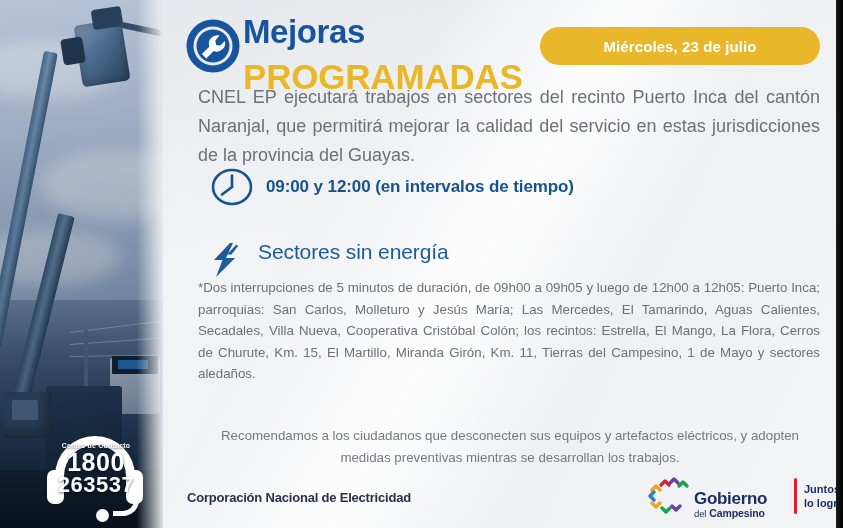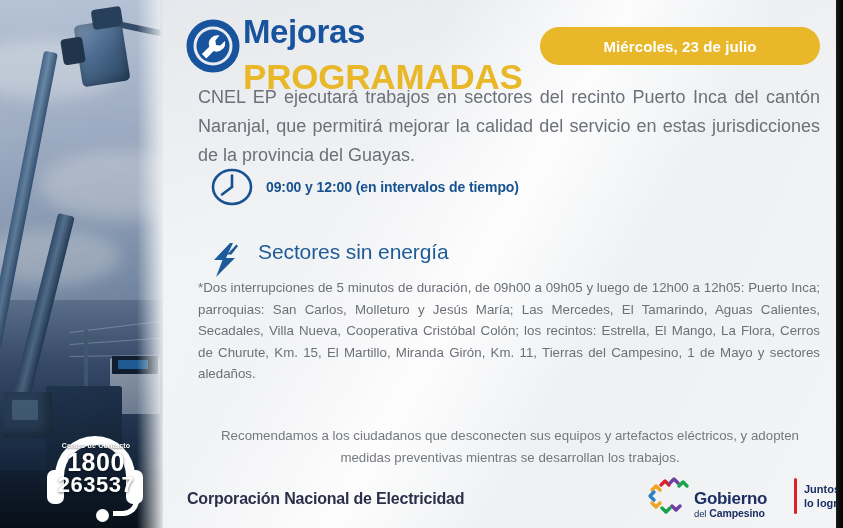--- a/index.html
+++ b/index.html
@@ -205,21 +205,21 @@
     position:absolute;left:198px;top:83px;width:622px;
     font-size:18px;line-height:1.62;color:#6d7078;
     text-align:justify;
   }
   .time-row{
     position:absolute;left:210px;top:167px;
     display:flex;align-items:center;gap:12px;
   }
   .clock-ic{width:44px;height:40px;flex:none;}
   .time-txt{
-    font-size:14px;font-weight:bold;color:#16528f;letter-spacing:-.1px;
+    font-size:17px;font-weight:bold;color:#16528f;letter-spacing:-.1px;
   }
   .sector-row{
     position:absolute;left:205px;top:240px;
     display:flex;gap:13px;
   }
   .bolt-ic{width:40px;height:40px;flex:none;}
   .sector-txt{
     font-size:21px;color:#1d5b99;letter-spacing:-.1px;
   }
   .detail{
@@ -229,21 +229,21 @@
   }
   .recommend{
     position:absolute;left:196px;top:425px;width:628px;
     font-size:13.3px;line-height:1.62;color:#75787f;
     text-align:center;
   }
 
   
   .cnel-name{
     position:absolute;left:187px;top:490px;
-    font-size:16px;font-weight:bold;color:#2b2f4a;letter-spacing:-.2px;
+    font-size:13px;font-weight:bold;color:#2b2f4a;letter-spacing:-.2px;
   }
   .gob{
     position:absolute;left:646px;top:474px;width:190px;height:48px;
   }
   .gob-burst{
     position:absolute;left:0;top:2px;width:46px;height:44px;
   }
   .gob-text{
     position:absolute;left:48px;top:16px;
   }

